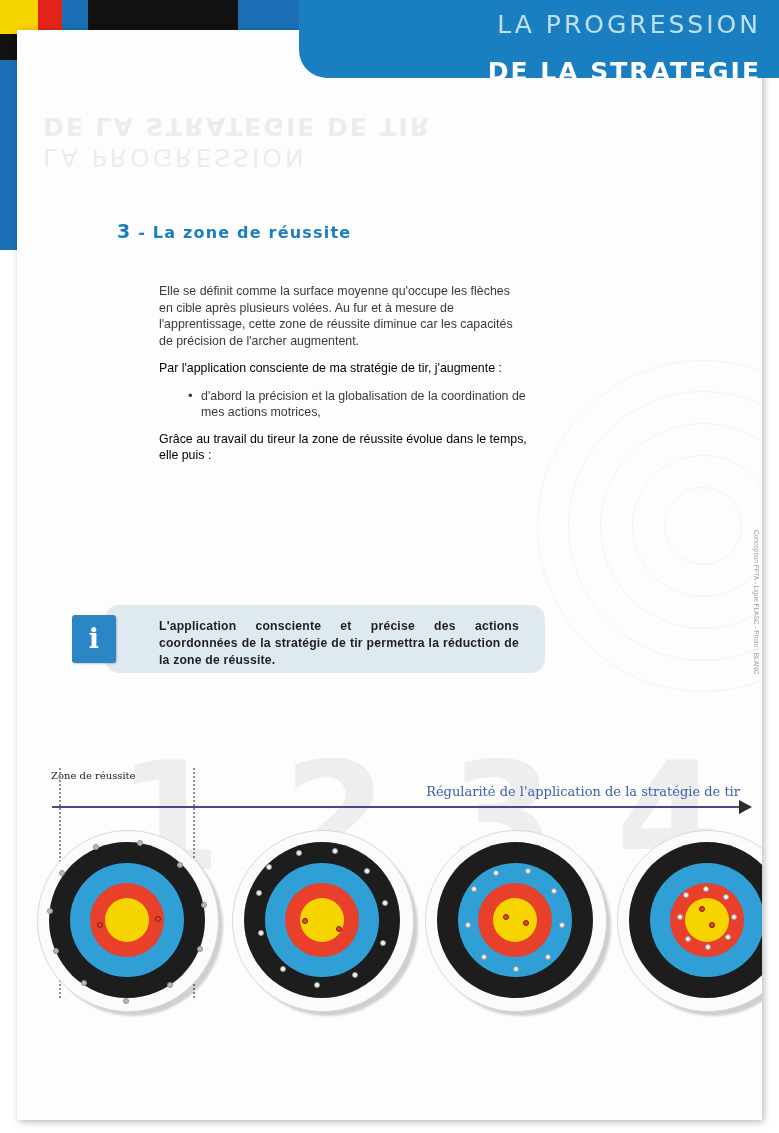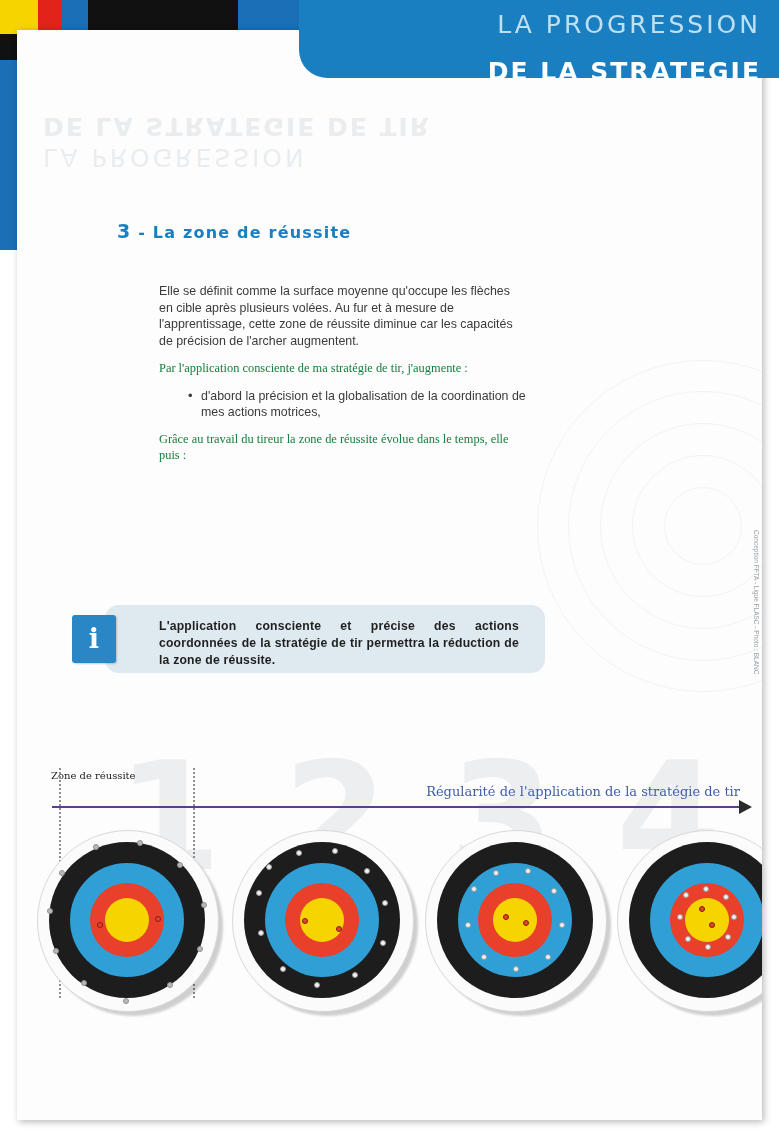--- a/index.html
+++ b/index.html
@@ -77,21 +77,21 @@
     position:absolute;left:100px;top:190px;
     color:#1a7fc1;font-weight:bold;font-size:16px;letter-spacing:1.2px;
     font-family:"DejaVu Sans", sans-serif;
   }
   .section-title .num{font-size:19px;}
 
   .body-text{
     position:absolute;left:142px;top:245px;width:368px;
     font-size:12.4px;line-height:16.5px;color:#3b3b3b;
   }
-  .blue-text{color:#15803d;font-family:Liberation Serif, serif;}
+  .blue-text{color:#000000;}
   .para{margin:8px 0 11px 0;}
   ul.bullets{margin:0 0 10px 0;padding-left:42px;list-style:none;}
   ul.bullets li{position:relative;margin-bottom:1px;line-height:16.5px;}
   ul.bullets li:before{
     content:"•";position:absolute;left:-13px;top:0;color:#3b3b3b;font-size:13px;
   }
   ul.bullets.spaced li{margin-bottom:12px;}
 
   
   .callout{

